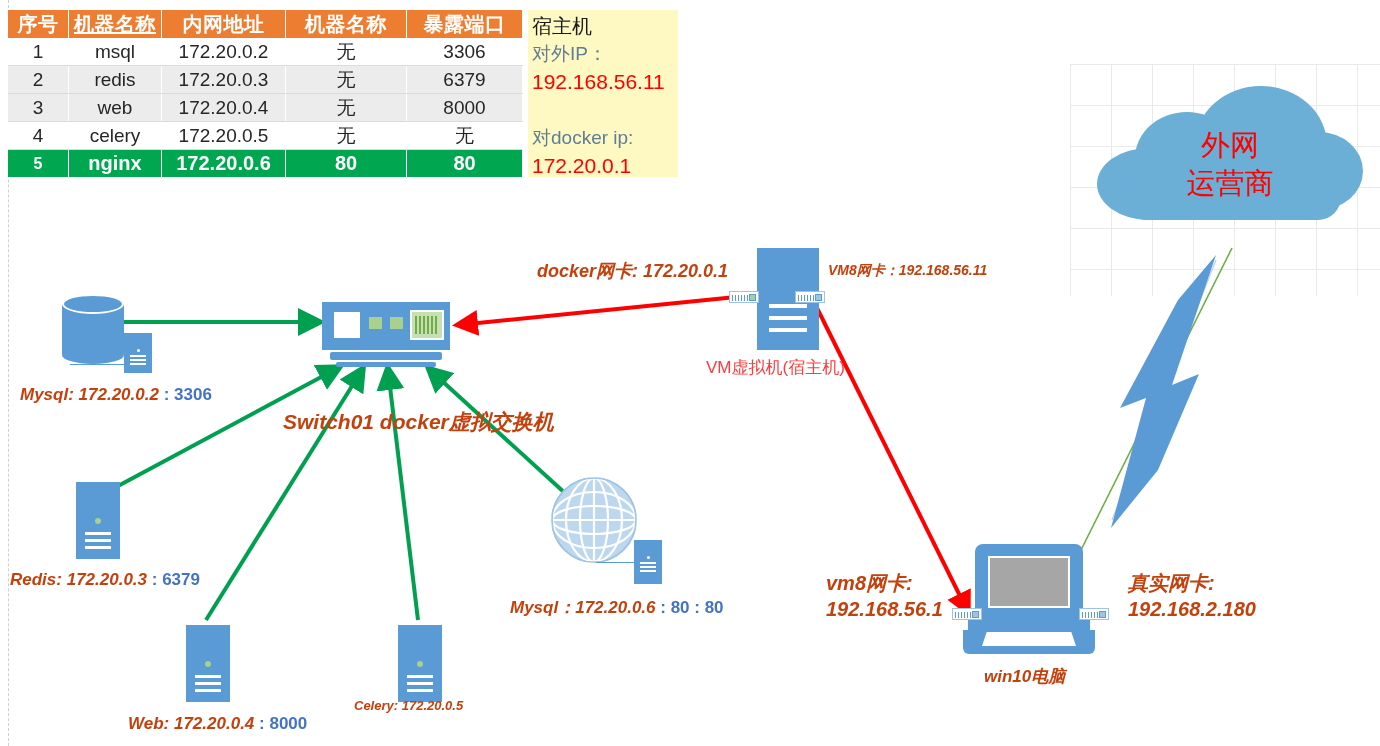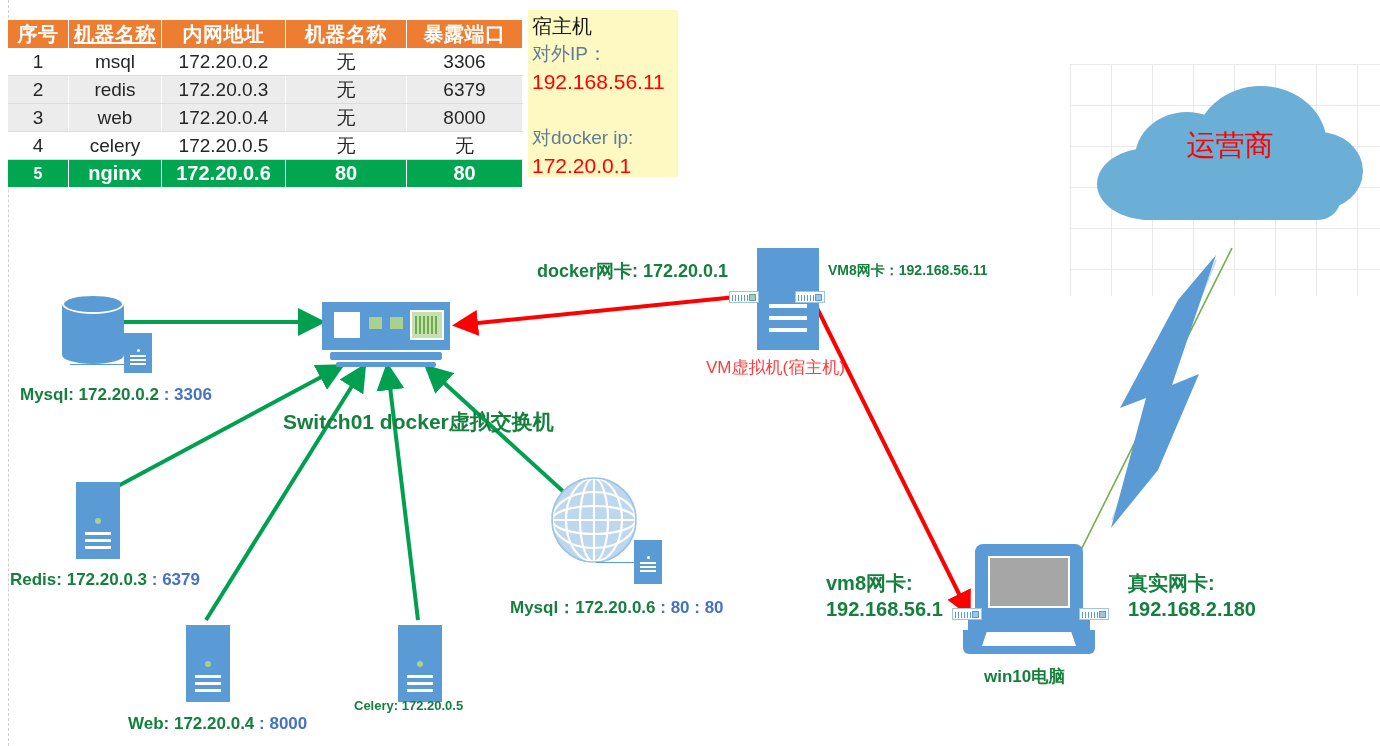--- a/index.html
+++ b/index.html
@@ -19,21 +19,21 @@
   
   .grid-bg{
     position:absolute;left:1070px;top:64px;width:310px;height:232px;
     background-image:
       linear-gradient(to right,#e9e9e9 1px,transparent 1px),
       linear-gradient(to bottom,#e9e9e9 1px,transparent 1px);
     background-size:41px 41px;
   }
 
   
-  .tbl-wrap{position:absolute;left:8px;top:10px;margin-top:10px;}
+  .tbl-wrap{position:absolute;left:8px;top:10px;}
   table.spec{border-collapse:collapse;}
   table.spec td,table.spec th{
     font-size:19px;font-weight:400;color:#262626;
     padding:0;height:27px;line-height:27px;text-align:center;
     border-right:1px solid #ffffff;
   }
   table.spec thead th{
     background:#ED7D31;color:#ffffff;font-weight:bold;font-size:20px;
     height:28px;line-height:28px;letter-spacing:.5px;
   }
@@ -62,21 +62,21 @@
   
   .pat{
     position:absolute;left:527px;top:206px;width:492px;height:30px;
     background:#70AD47;color:#ffffff;font-size:21px;line-height:30px;
     padding-left:10px;box-sizing:border-box;white-space:nowrap;
   }
   .pat b{font-weight:bold;}
 
   
   .lbl{position:absolute;white-space:nowrap;}
-  .red-bold{color:#15803d;font-weight:bold;}
+  .red-bold{color:#c2410c;font-weight:bold;font-style:italic;}
   .red-plain{color:#FF3B3B;font-weight:normal;}
   .blue-val{color:#4472C4;font-weight:bold;}
 
   
   .srv{position:absolute;background:#5B9BD5;}
   .srv .dot{position:absolute;width:6px;height:6px;border-radius:50%;
     background:#A9D08E;left:50%;margin-left:-3px;}
   .srv .bars{position:absolute;left:50%;transform:translateX(-50%);}
   .srv .bars i{display:block;background:#ffffff;}
 
@@ -210,20 +210,21 @@
 
 
   <div class="cloud">
     <span class="c1"></span>
       <span class="c2"></span>
       <span class="c3"></span>
     <span class="c4"></span>
       <span class="cbar"></span>
   </div>
   <div class="cloud-txt">
+    <div>外网</div>
     <div>运营商</div>
   </div>
 
   <svg class="ov">
     <defs>
       <marker id="grnarr" markerWidth="7" markerHeight="7" refX="5" refY="3.5" orient="auto">
         <polygon points="0,0 7,3.5 0,7" fill="#00A050"></polygon>
       </marker>
       <marker id="redarr" markerWidth="6.5" markerHeight="6.5" refX="5" refY="3.25" orient="auto">
         <polygon points="0,0 6.5,3.25 0,6.5" fill="#FF0000"></polygon>

